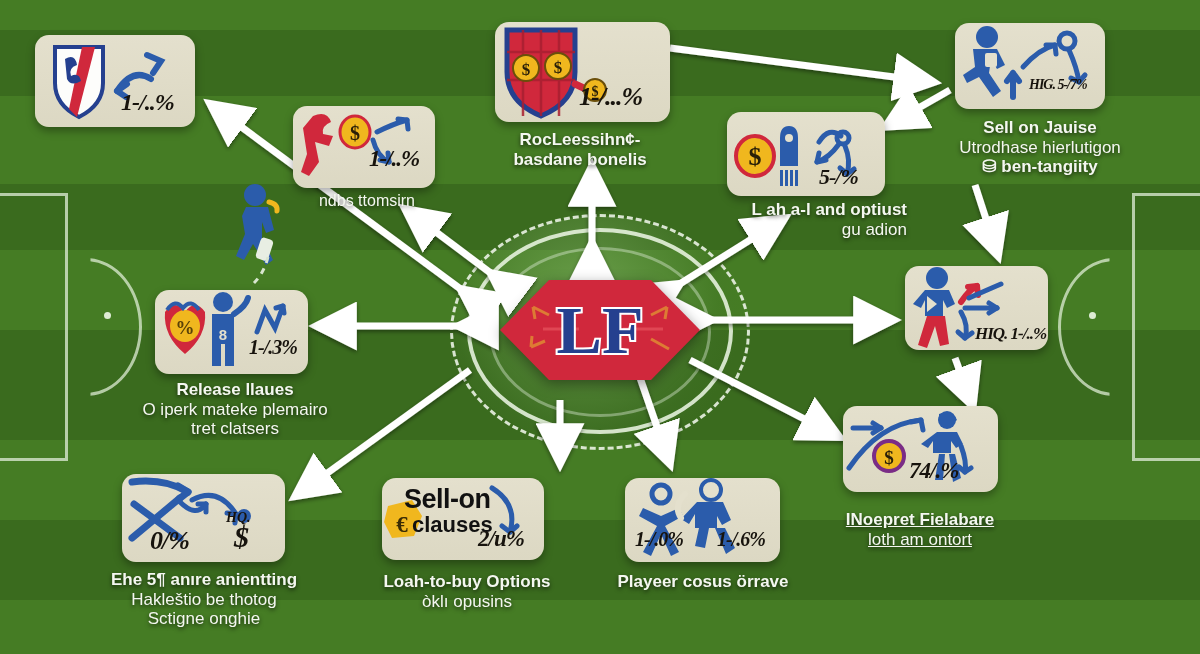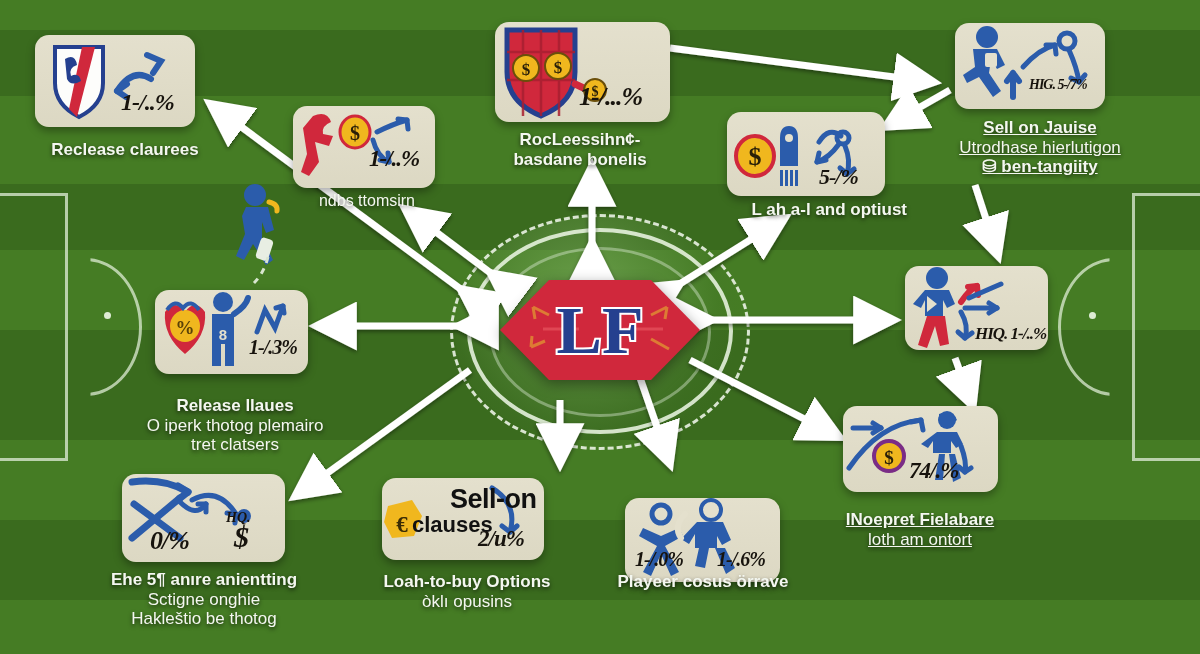--- a/index.html
+++ b/index.html
@@ -160,23 +160,20 @@
         <path d="M30 24 q10 -6 12 6 q-9 3 -6 11 q8 -4 10 5 q-10 6 -14 -2" fill="#25408f"></path>
       </g>
       <g stroke="#2b5cab" stroke-width="6" fill="none" stroke-linecap="round">
         <path d="M82 56 q16 -24 34 -12"></path>
         <path d="M82 56 l10 -7 M82 56 l9 6"></path>
         <path d="M112 20 l14 6 l-8 12"></path>
       </g>
     </svg>
     <span class="pct" style="left:86px;top:54px;font-size:24px;">1-/..%</span>
   </div>
-  <div class="cap center" style="left:35px;top:140px;width:180px;font-size:17px;">
-    <div class="l1">Reclease claurees</div>
-  </div>
 
   <div class="card" style="left:293px;top:106px;width:142px;height:82px;">
     <svg class="glyphs" viewBox="0 0 142 82">
       <g fill="#d0283c">
         <path d="M20 10 q14 -6 18 6 q-10 4 -8 12 l10 2 l-4 10 l-14 -4 l4 20 l-10 14 l-8 -4 l6 -18 l-4 -26 Z"></path>
       </g>
       <g>
         <ellipse cx="62" cy="26" rx="15" ry="16" fill="#f0b71e" stroke="#d0283c" stroke-width="3"></ellipse>
         <text x="62" y="34" text-anchor="middle" font-family="Liberation Serif, serif" font-size="20" font-weight="bold" fill="#2a2008">$</text>
       </g>
@@ -242,20 +239,21 @@
         <path d="M112 32 q-10 14 -22 18"></path>
         <path d="M90 50 l9 -2 M90 50 l2 -9"></path>
         <path d="M118 34 q6 14 2 28"></path>
         <path d="M120 62 l-7 -6 M120 62 l7 -5"></path>
       </g>
     </svg>
     <span class="pct" style="left:92px;top:52px;font-size:22px;">5-/%</span>
   </div>
   <div class="cap center" style="left:712px;top:200px;width:195px;font-size:17px;text-align:right;">
     <div class="l1">L ah a-l and optiust</div>
+    <div class="l2">gu adion</div>
   </div>
 
   <div class="card" style="left:955px;top:23px;width:150px;height:86px;">
     <svg class="glyphs" viewBox="0 0 150 86">
       <g fill="#2b5cab">
         <circle cx="32" cy="14" r="11"></circle>
         <path d="M22 26 h20 l8 16 l-8 4 l-6 -10 l-2 14 l12 18 l-8 6 l-14 -20 l-12 6 l-4 -8 l12 -8 l-2 -18 Z"></path>
       </g>
       <rect x="30" y="30" width="12" height="14" rx="2" fill="#e4e0cd"></rect>
       <g stroke="#2b5cab" stroke-width="6" fill="none" stroke-linecap="round">
@@ -265,21 +263,21 @@
       <g stroke="#2b5cab" stroke-width="5" fill="none" stroke-linecap="round">
         <path d="M68 44 q16 -18 32 -22"></path>
         <path d="M100 22 l-9 0 M100 22 l1 9"></path>
         <circle cx="112" cy="18" r="8"></circle>
         <path d="M114 27 q8 18 10 32"></path>
         <path d="M124 59 l-8 -4 M124 59 l6 -7"></path>
       </g>
     </svg>
     <span class="pct" style="left:74px;top:54px;font-size:14px;">HIG. 5-/7%</span>
   </div>
-  <div class="cap center" style="left:940px;top:118px;width:200px;font-size:17px;text-decoration:underline;">
+  <div class="cap center" style="left:940px;top:118px;width:200px;font-size:17px;">
     <div class="l1">Sell on Jauise</div>
     <div class="l2">Utrodhase hierlutigon</div>
     <div class="l1">⛁ ben-tangiity</div>
   </div>
 
   <div class="card" style="left:155px;top:290px;width:153px;height:84px;">
     <svg class="glyphs" viewBox="0 0 153 84">
       <g>
         <path d="M10 22 q10 -14 20 0 q10 -14 20 0 q2 24 -20 42 q-22 -18 -20 -42 Z" fill="#d0283c"></path>
         <ellipse cx="30" cy="36" rx="15" ry="16" fill="#f0b71e"></ellipse>
@@ -293,23 +291,23 @@
         <path d="M79 24 q12 -8 14 -16" stroke="#2b5cab" stroke-width="6" fill="none" stroke-linecap="round"></path>
       </g>
       <text x="68" y="50" text-anchor="middle" font-family="Liberation Sans, sans-serif" font-size="15" font-weight="bold" fill="#e4e0cd">8</text>
       <g stroke="#2b5cab" stroke-width="5" fill="none" stroke-linecap="round">
         <path d="M102 42 l8 -22 l10 18 l8 -22"></path>
         <path d="M128 16 l-7 2 M128 16 l1 7"></path>
       </g>
     </svg>
     <span class="pct" style="left:94px;top:46px;font-size:20px;">1-/.3%</span>
   </div>
-  <div class="cap center" style="left:120px;top:396px;width:230px;font-size:17px;">
+  <div class="cap center" style="left:120px;top:380px;width:230px;font-size:17px;">
     <div class="l1">Release llaues</div>
-    <div class="l2">O iperk thotog plemairo</div>
+    <div class="l2">O iperk mateke plemairo</div>
     <div class="l2">tret clatsers</div>
   </div>
 
   <div class="card" style="left:905px;top:266px;width:143px;height:84px;">
     <svg class="glyphs" viewBox="0 0 143 88">
       <g>
         <circle cx="32" cy="12" r="11" fill="#2b5cab"></circle>
         <path d="M20 24 h24 l6 14 l-8 4 l-4 -8 v16 h-18 v-16 l-4 8 l-8 -4 Z" fill="#2b5cab"></path>
         <path d="M22 50 h18 l4 28 l-9 2 l-5 -20 l-8 22 l-9 -3 Z" fill="#d0283c"></path>
         <polygon points="22,30 22,46 32,38" fill="#e4e0cd"></polygon>
@@ -374,45 +372,45 @@
         </g>
       </g>
       <circle cx="122" cy="42" r="7" fill="#2b5cab"></circle>
     </svg>
     <span class="pct" style="left:28px;top:52px;font-size:26px;">0/%</span>
     <span class="pct" style="left:112px;top:46px;font-size:30px;">$</span>
     <span style="position:absolute;left:104px;top:36px;font-size:14px;font-style:italic;font-weight:bold;color:#17130d;font-family:'Liberation Serif',serif;">HQ.</span>
   </div>
   <div class="cap center" style="left:95px;top:570px;width:218px;font-size:17px;">
     <div class="l1">Ehe 5¶ anıre anientting</div>
+    <div class="l2">Hakleštio be thotog</div>
     <div class="l2">Sctigne onghie</div>
-    <div class="l2">Hakleštio be thotog</div>
   </div>
 
   <div class="card" style="left:382px;top:478px;width:162px;height:82px;">
     <svg class="glyphs" viewBox="0 0 162 82">
       <g>
         <path d="M6 28 L30 22 L40 38 L32 58 L10 60 L2 44 Z" fill="#f0b71e"></path>
         <text x="20" y="54" text-anchor="middle" font-family="Liberation Serif, serif" font-size="23" font-weight="bold" fill="#3a2c05">€</text>
       </g>
       <g stroke="#2b5cab" stroke-width="5" fill="none" stroke-linecap="round">
         <path d="M110 10 q26 16 18 44"></path>
         <path d="M128 54 l-8 -6 M128 54 l7 -6"></path>
       </g>
     </svg>
-    <div style="position:absolute;left:22px;top:6px;font-size:27px;font-weight:bold;color:#111;letter-spacing:-.5px;margin-left:46px;">Sell-on</div>
+    <div style="position:absolute;left:22px;top:6px;font-size:27px;font-weight:bold;color:#111;letter-spacing:-.5px;">Sell-on</div>
     <div style="position:absolute;left:30px;top:34px;font-size:22px;font-weight:bold;color:#111;">clauses</div>
     <span class="pct" style="left:96px;top:48px;font-size:23px;">2/u%</span>
   </div>
   <div class="cap center" style="left:372px;top:572px;width:190px;font-size:17px;">
     <div class="l1">Loah-to-buy Options</div>
     <div class="l2">òklı opusins</div>
   </div>
 
-  <div class="card" style="left:625px;top:478px;width:155px;height:84px;margin-top:20px;">
+  <div class="card" style="left:625px;top:478px;width:155px;height:84px;">
     <svg class="glyphs" viewBox="0 0 155 84">
       <g fill="#2b5cab">
         <circle cx="36" cy="16" r="9" fill="none" stroke="#2b5cab" stroke-width="5"></circle>
         <path d="M18 30 l18 8 l18 -8 l4 8 l-18 10 l14 26 l-8 4 l-10 -22 l-10 22 l-8 -4 l14 -26 l-18 -10 Z"></path>
       </g>
       <g fill="#2b5cab">
         <circle cx="86" cy="12" r="10" fill="#e4e0cd" stroke="#2b5cab" stroke-width="4"></circle>
         <path d="M72 24 h26 l8 18 l-9 5 l-5 -9 v12 h-22 v-14 l-6 10 l-8 -5 Z"></path>
         <path d="M74 50 h10 l-4 20 l-10 -2 Z M90 50 h10 l10 20 l-9 6 Z"></path>
       </g>

